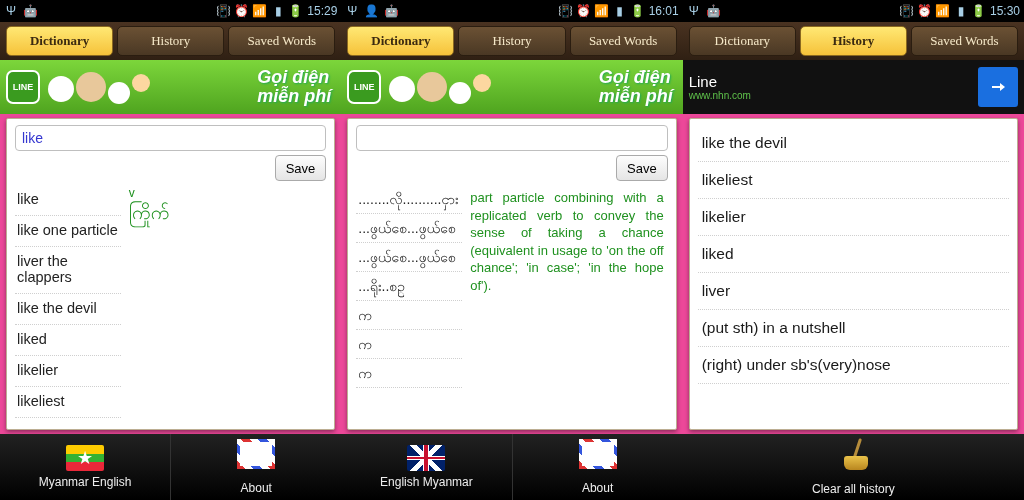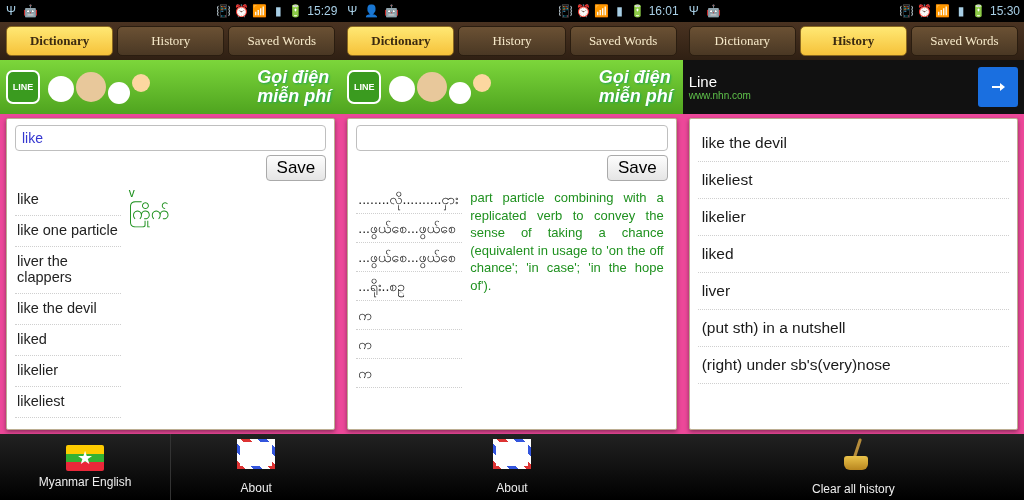--- a/index.html
+++ b/index.html
@@ -31,21 +31,21 @@
   .ad-dark-text .sub { color: #5fc24b; font-size: 10px; display: block; }
   .ad-arrow { width: 40px; height: 40px; background: #1a6fe0; display: flex; align-items: center; justify-content: center; color: #fff; border-radius: 3px; }
 
   .content { flex: 1; background: #ec4899; padding: 4px 6px; display: flex; flex-direction: column; overflow: hidden; position: relative; }
   .page { flex: 1; background: #fff; border-radius: 2px; border: 1px solid #bcae92; padding: 6px 8px; display: flex; flex-direction: column; overflow: hidden; position: relative; box-shadow: 0 2px 4px rgba(0,0,0,0.4); }
   .page.shadow-right::after{content:'';position:absolute;right:-4px;top:0;bottom:0;width:4px;background:linear-gradient(to right,rgba(0,0,0,0.3),transparent);}
   .page.shadow-left::before{content:'';position:absolute;left:-4px;top:0;bottom:0;width:4px;background:linear-gradient(to left,rgba(0,0,0,0.3),transparent);}
 
   .search-row { display: flex; gap: 6px; align-items: center; margin-bottom: 4px; }
   .search-input { flex: 1; height: 26px; border: 1px solid #bfbfbf; border-radius: 4px; padding: 0 6px; font-size: 14px; color: #3436d0; outline: none; }
-  .save-btn { height: 26px; padding: 0 10px; background: linear-gradient(#fdfdfd,#e5e5e5); border: 1px solid #aaa; border-radius: 4px; font-size: 17px; cursor: pointer; margin-left: auto; }
+  .save-btn { height: 26px; padding: 0 10px; background: linear-gradient(#fdfdfd,#e5e5e5); border: 1px solid #aaa; border-radius: 4px; font-size: 13px; cursor: pointer; margin-left: auto; }
 
   .two-col { flex: 1; display: flex; overflow: hidden; }
   .col-left { width: 34%; border-right: none; overflow: hidden; }
   .col-right { flex: 1; padding: 4px 4px 4px 8px; font-size: 13px; color: #1f911f; line-height: 1.35; overflow: hidden; }
   .col-right.narrow { padding-top:0;}
   .word-list { display: flex; flex-direction: column; }
   .word-item { padding: 7px 2px; font-size: 14.5px; color: #222; border-bottom: 1px dotted #cfcfcf; cursor: pointer; line-height:1.1;}
   .word-item.small { font-size: 14px; }
   .pos-marker { color: #1f911f; font-size: 12px; }
   .mm-glyph { font-size: 16px; line-height:1; }
@@ -219,20 +219,24 @@
         </div>
         <div class="col-right">
           <div class="def-text">part particle combining with a replicated verb to convey the sense of taking a chance (equivalent in usage to 'on the off chance'; 'in case'; 'in the hope of').</div>
         </div>
       </div>
     </div>
   </div>
 
   <div class="bottom-bar">
     <div class="bottom-cell">
+      <div class="flag flag-uk"></div>
+      <span>English Myanmar</span>
+    </div>
+    <div class="bottom-cell">
       <div class="airmail"></div>
       <span>About</span>
     </div>
   </div>
 </div>
 
 <div class="phone">
   <div class="status-bar">
     <div class="status-left">
       <span class="sicon">Ψ</span>

